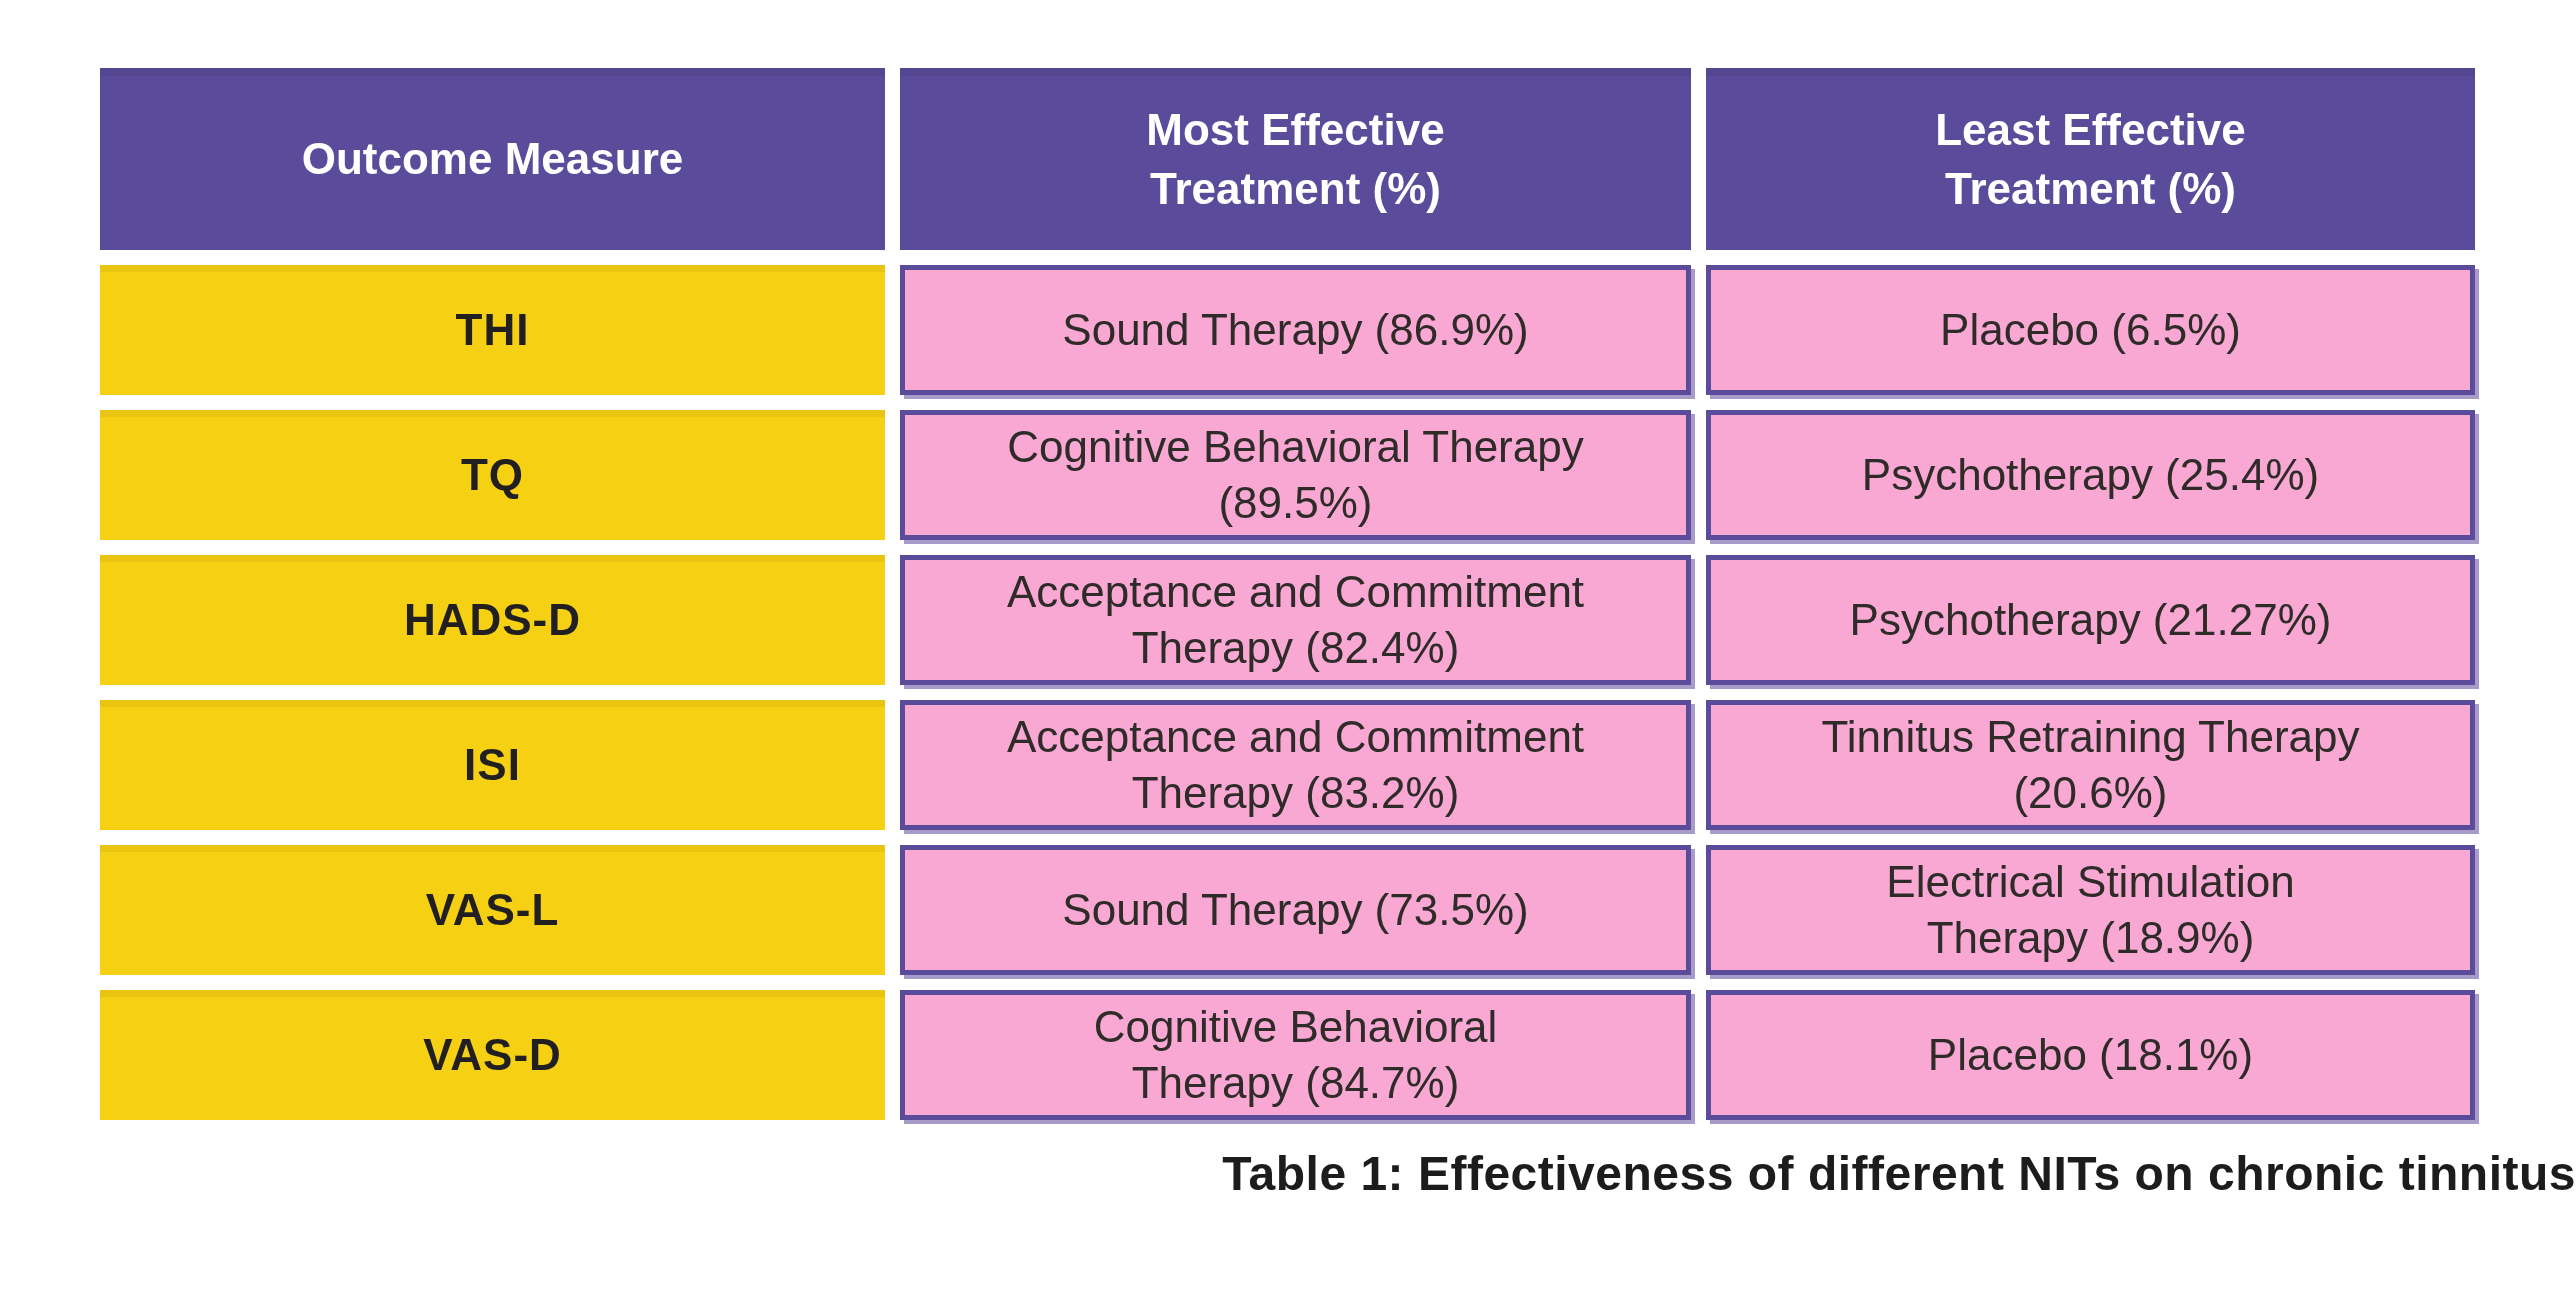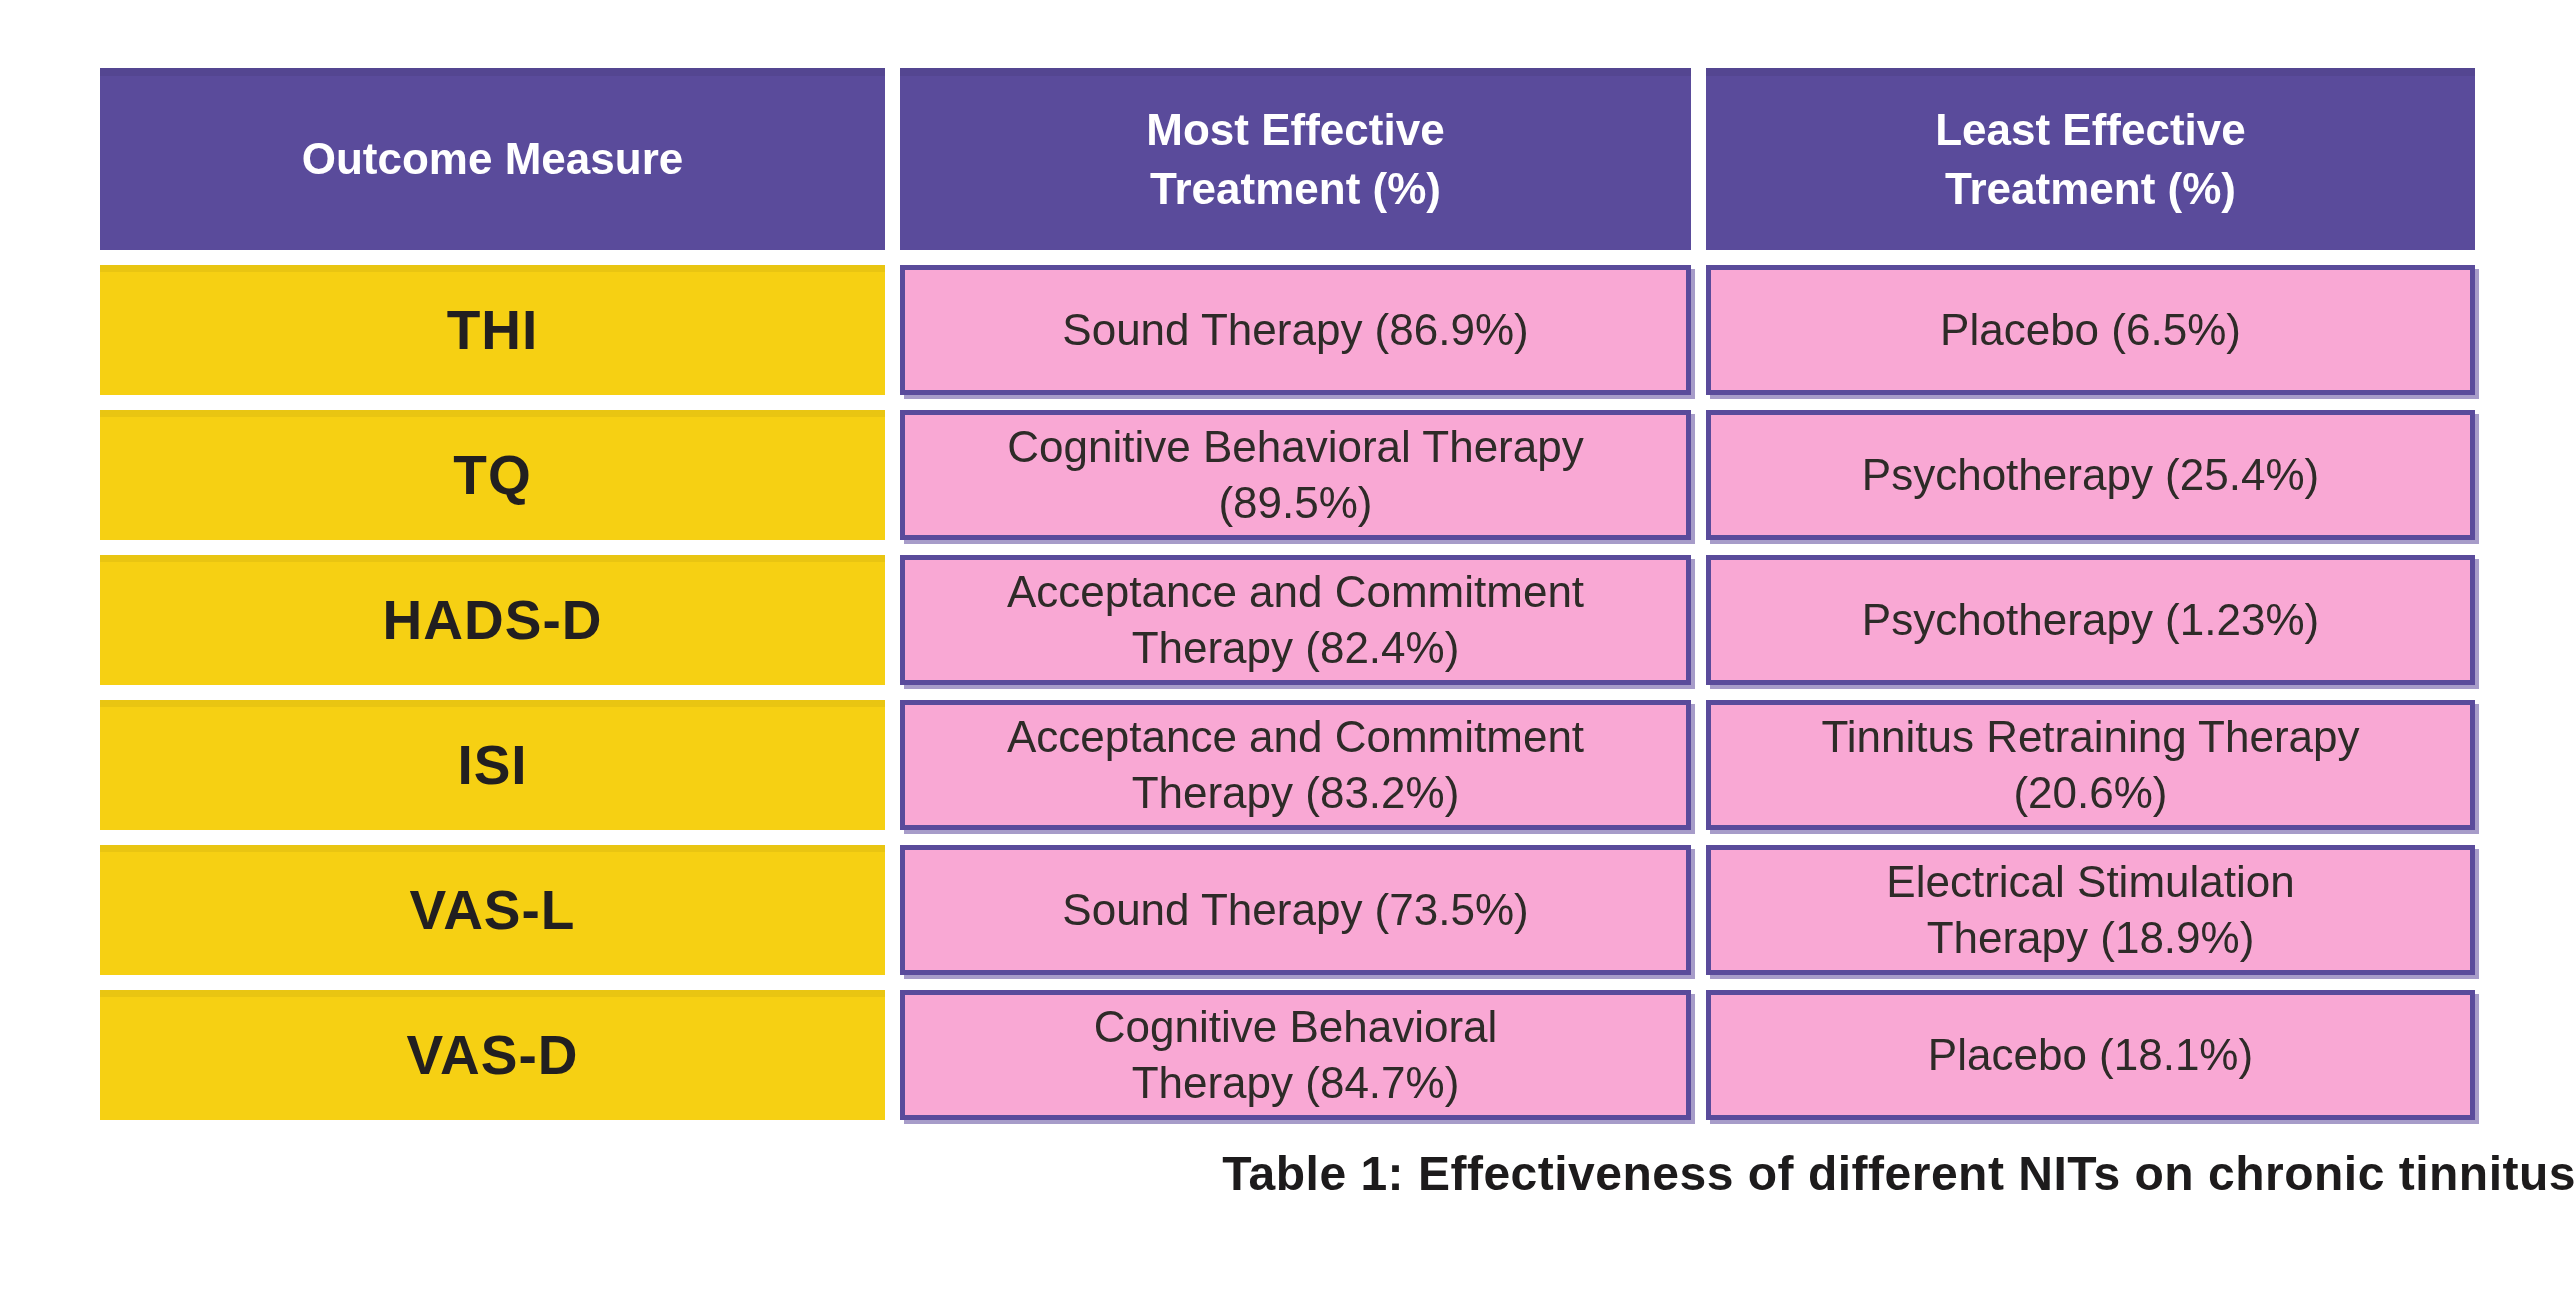--- a/index.html
+++ b/index.html
@@ -35,21 +35,21 @@
     color: var(--header-text, #ffffff);
     font-weight: bold;
     font-size: 44px;
     line-height: 1.35;
     box-shadow: inset 0 8px 0 rgba(0,0,0,0.06);
   }
   .mcell {
     background: var(--row-yellow, #f6d013);
     color: var(--measure-text, #221f20);
     font-weight: bold;
-    font-size: 55px;
+    font-size: 44px;
     letter-spacing: 1px;
     box-shadow: inset 0 7px 0 rgba(0,0,0,0.05);
   }
   .vcell {
     background: #f9a8d4;
     border: 5px solid var(--cell-border, #5a4b9b);
     box-shadow: 4px 4px 0 0 var(--cell-shadow, #a79cc9);
     color: var(--value-text, #2e2b28);
     font-size: 44px;
     line-height: 1.28;
@@ -83,21 +83,21 @@
     <div class="cell vcell">Placebo (6.5%)</div>
 
     <div class="cell mcell">TQ</div>
     <div class="cell vcell">Cognitive Behavioral Therapy
 (89.5%)</div>
     <div class="cell vcell">Psychotherapy (25.4%)</div>
 
     <div class="cell mcell">HADS-D</div>
     <div class="cell vcell">Acceptance and Commitment
 Therapy (82.4%)</div>
-    <div class="cell vcell">Psychotherapy (1.23%)</div>
+    <div class="cell vcell">Psychotherapy (21.27%)</div>
 
     <div class="cell mcell">ISI</div>
     <div class="cell vcell">Acceptance and Commitment
 Therapy (83.2%)</div>
     <div class="cell vcell">Tinnitus Retraining Therapy
 (20.6%)</div>
 
     <div class="cell mcell">VAS-L</div>
     <div class="cell vcell">Sound Therapy (73.5%)</div>
     <div class="cell vcell">Electrical Stimulation

